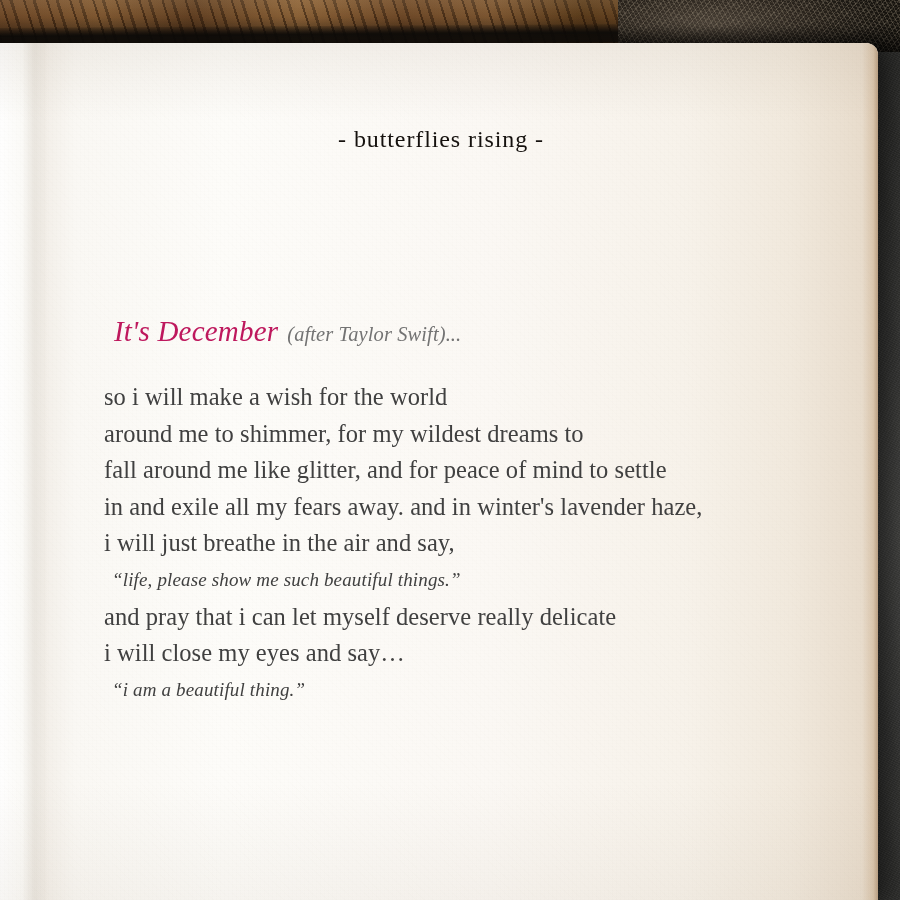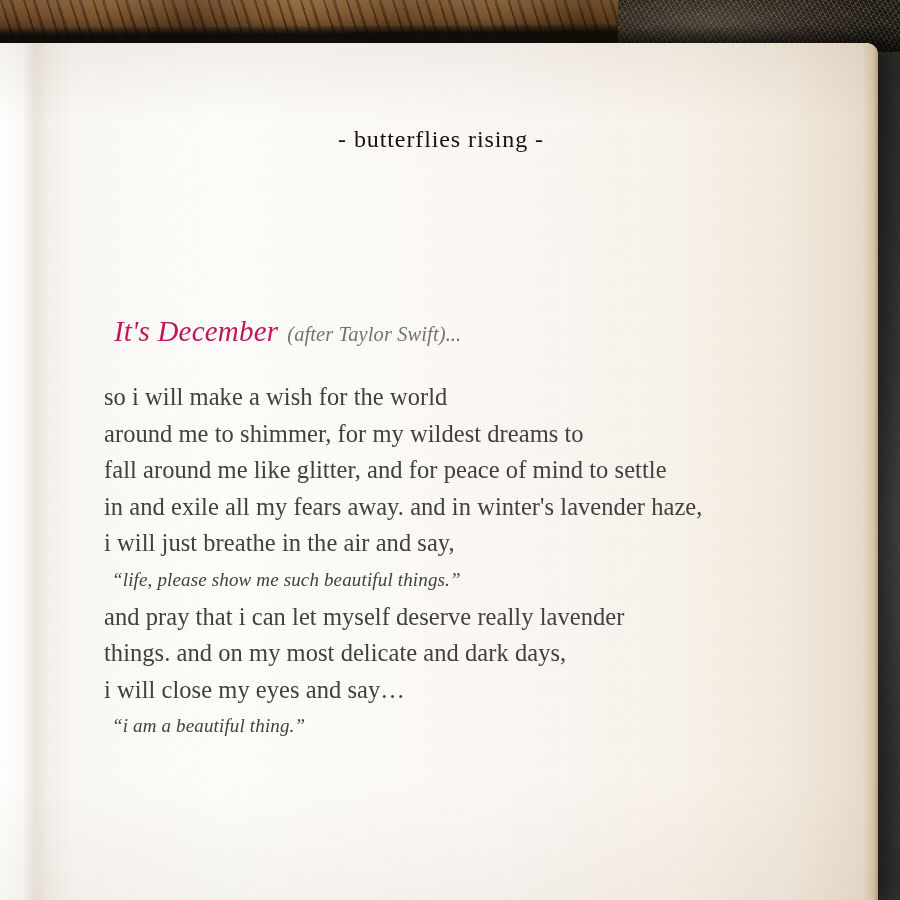--- a/index.html
+++ b/index.html
@@ -281,21 +281,20 @@
         <span class="main">It's December</span><span class="sub">(after Taylor Swift)...</span>
       </div>
 
       <div class="poem" id="poem-body">
           <div class="line">so i will make a wish for the world</div>
           <div class="line">around me to shimmer, for my wildest dreams to</div>
           <div class="line">fall around me like glitter, and for peace of  mind to settle</div>
           <div class="line">in and exile all my fears away. and in winter's lavender haze,</div>
           <div class="line">i will just breathe in the air and say,</div>
           <div class="line quote">“life, please show me such beautiful things.”</div>
-          <div class="line">and pray that i can let myself  deserve really lavender</div>
-          <div class="line">things. and on my most delicate and dark days,</div>
+          <div class="line">and pray that i can let myself  deserve really delicate</div>
           <div class="line">i will close my eyes and say…</div>
           <div class="line quote">“i am a beautiful thing.”</div>
         </div>
 
     </div>
   </div>
 </div>
 
 </body></html>

